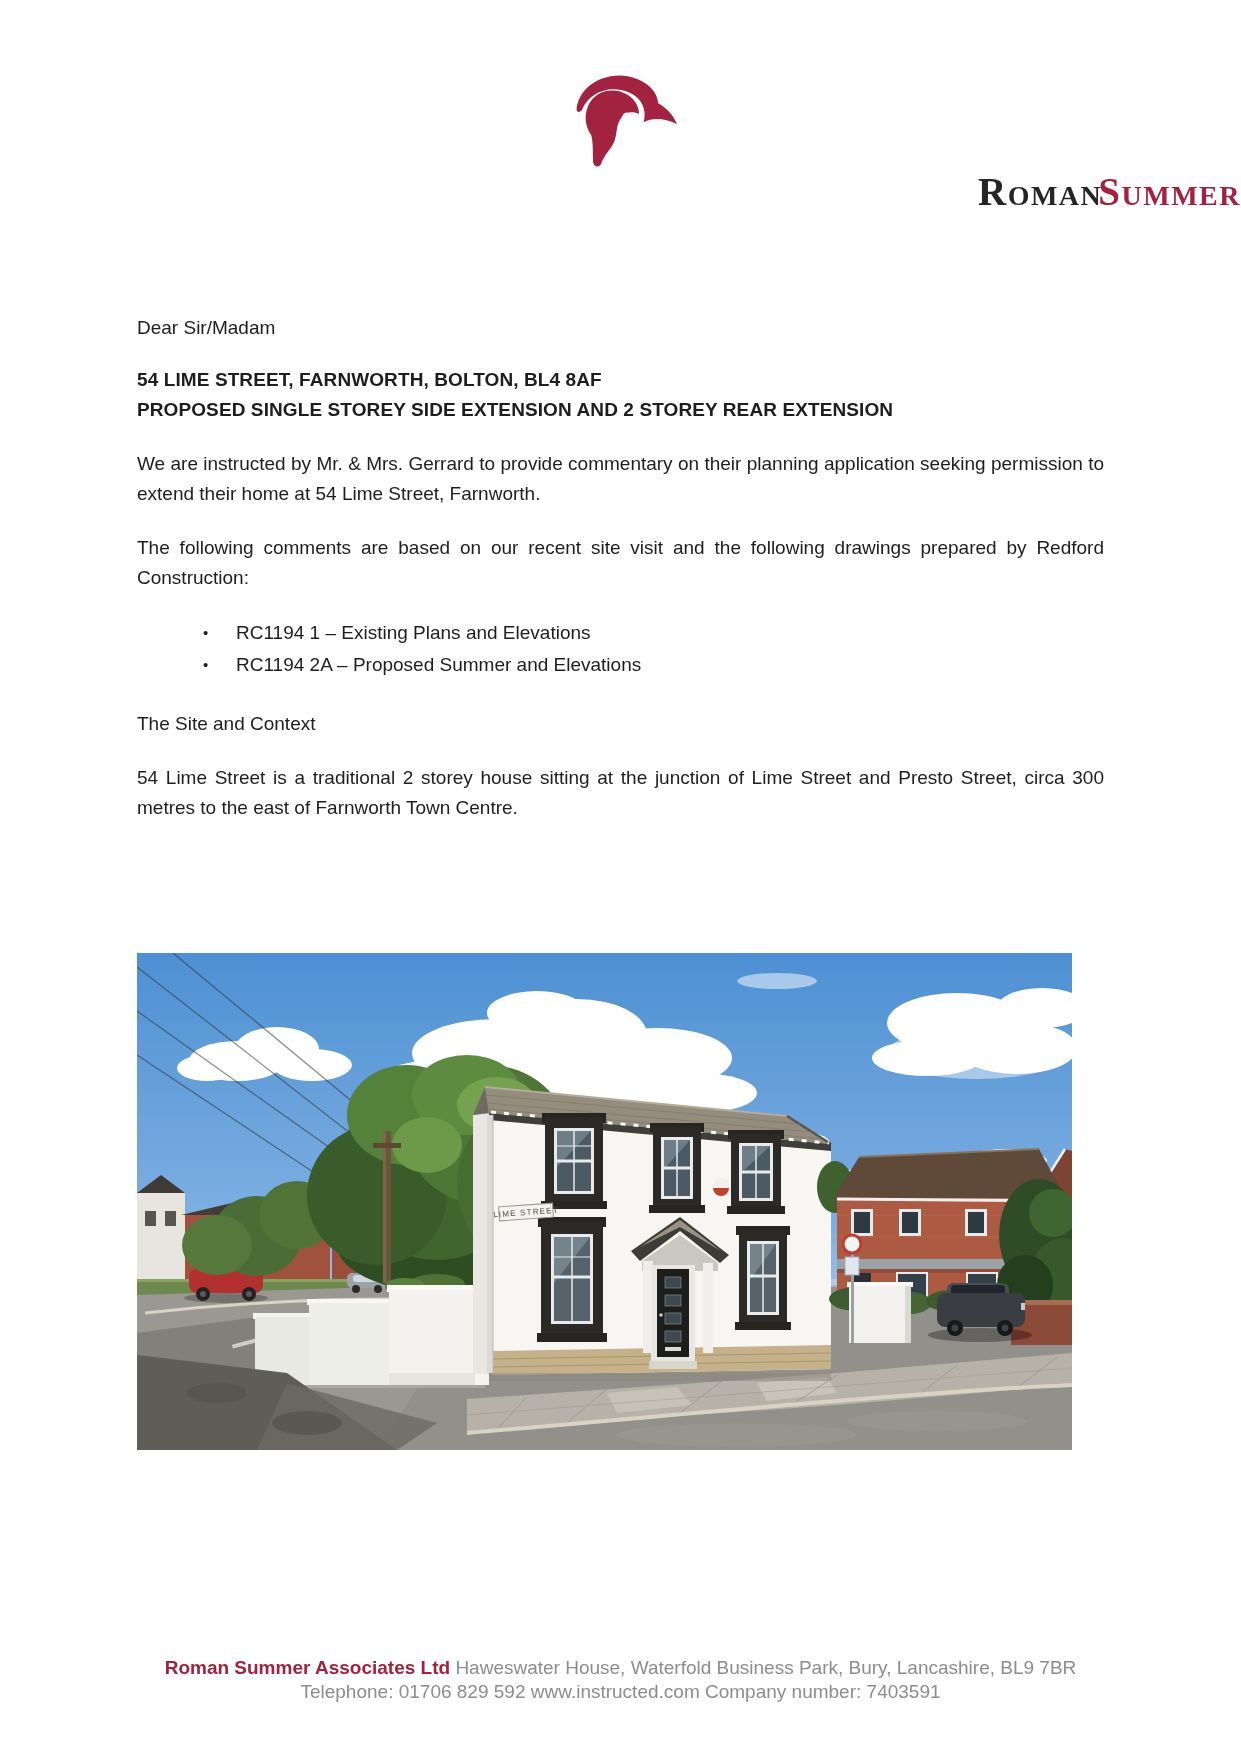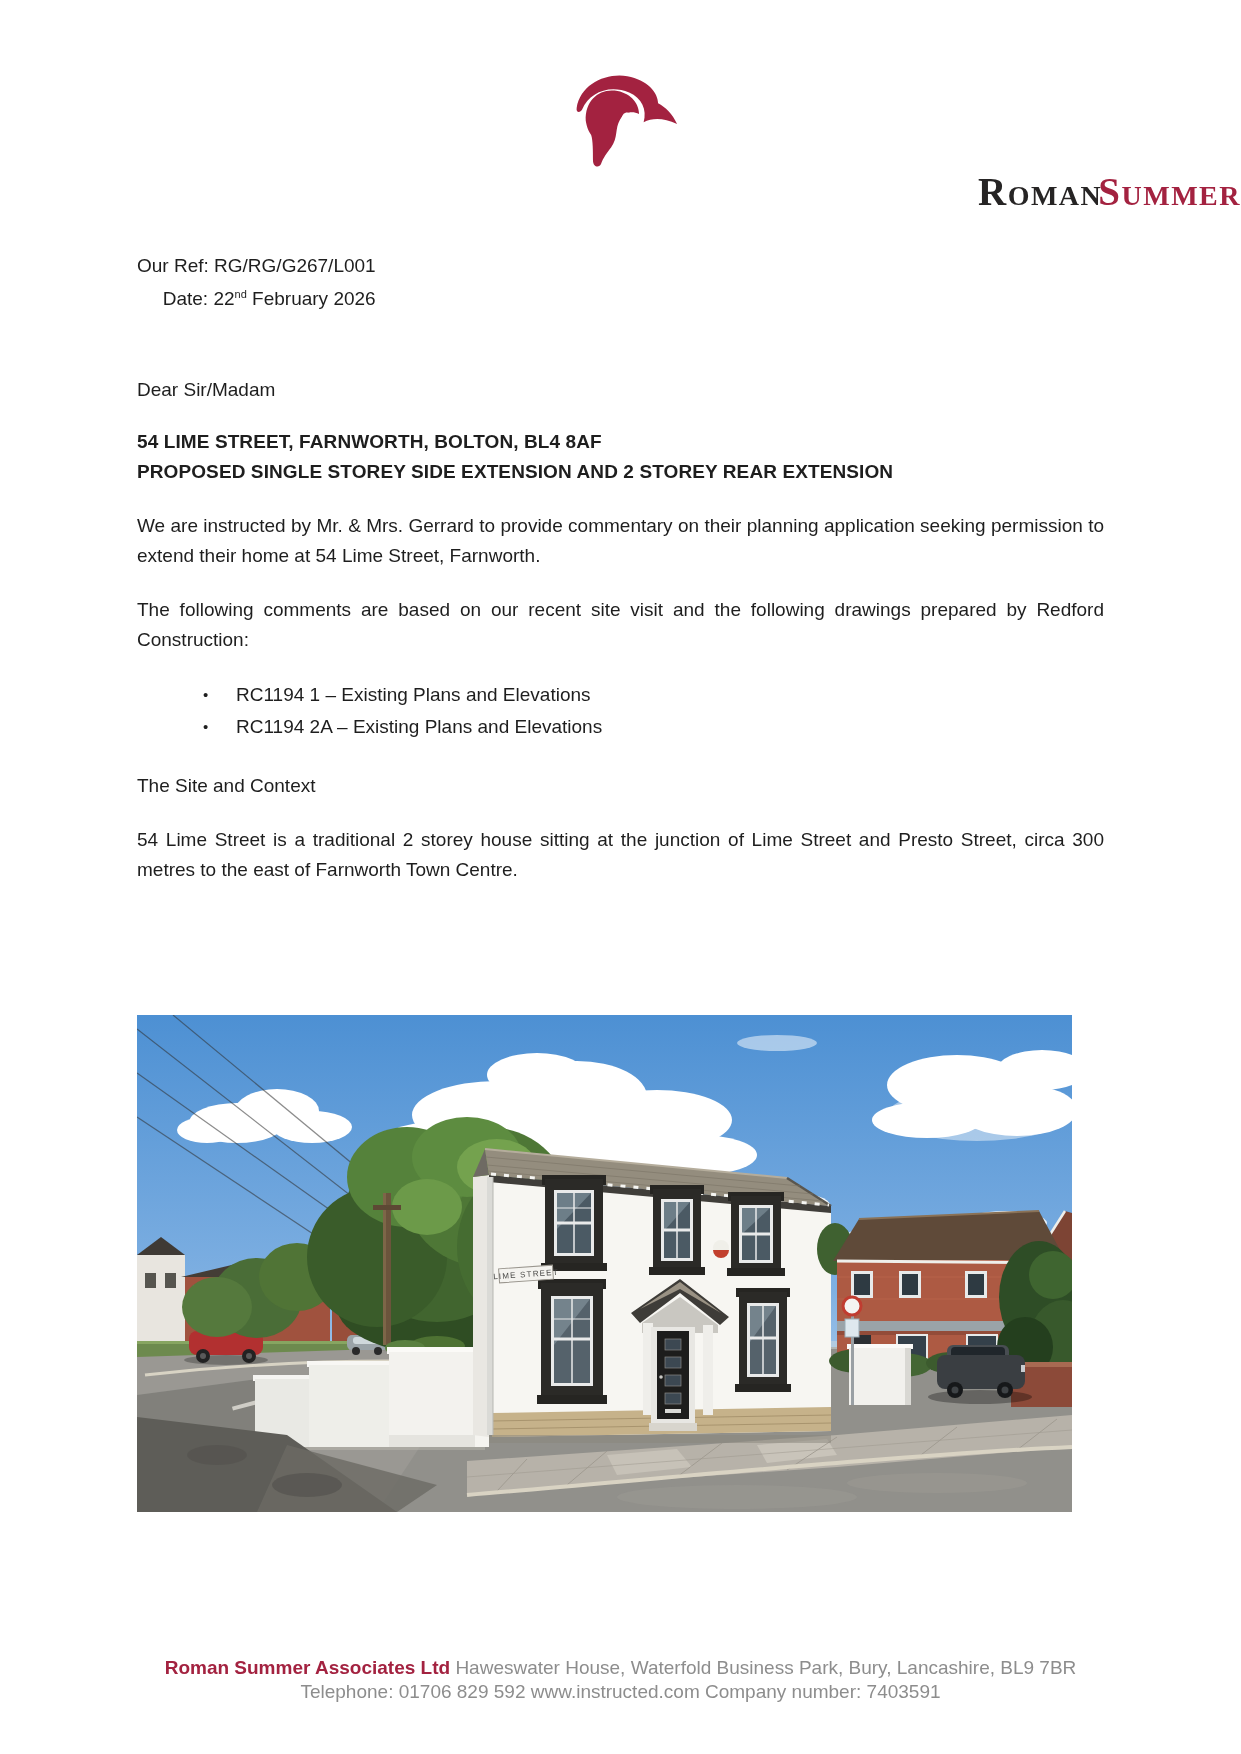--- a/index.html
+++ b/index.html
@@ -49,45 +49,41 @@
                C58,67 62,77 54,88 C50,93 45,100 43,106 C41,111 34,110 34,102 C34,92 34,80 32,74
                C28,68 27,64 26,58 Z"></path>
       <ellipse cx="73" cy="59" rx="7.5" ry="10" fill="#ffffff" transform="rotate(-14 73 59)"></ellipse>
     </svg>
     <div class="brand"><span class="brand-word brand-roman">ROMAN</span><span class="brand-word brand-summer">SUMMER</span></div>
   </div>
 
   <div class="content">
 
     <div class="addr-row">
-      <div class="ref-block">
-        <div>Our Ref: RG/RG/G267/L001</div>
-        <div><span>Date: 22</span><span class="sup">nd</span><span> February 2026</span></div>
-      </div>
     </div>
 
     <div class="salutation">Dear Sir/Madam</div>
 
     <div class="subject">
       <div>54 LIME STREET, FARNWORTH, BOLTON, BL4 8AF</div>
       <div>PROPOSED SINGLE STOREY SIDE EXTENSION AND 2 STOREY REAR EXTENSION</div>
     </div>
 
     <div class="para">We are instructed by Mr. &amp; Mrs. Gerrard to provide commentary on their planning application seeking permission to extend their home at 54 Lime Street, Farnworth.</div>
 
     <div class="para">The following comments are based on our recent site visit and the following drawings prepared by Redford Construction:</div>
 
     <div class="bullets">
       <div class="bullet">
         <span class="dot">•</span>
         <span>RC1194 1 – Existing Plans and Elevations</span>
       </div>
       <div class="bullet">
         <span class="dot">•</span>
-        <span>RC1194 2A – Existing Plans and Elevations</span>
+        <span>RC1194 2A – Proposed Summer and Elevations</span>
       </div>
     </div>
 
     <div class="section-heading">The Site and Context</div>
 
     <div class="para">54 Lime Street is a traditional 2 storey house sitting at the junction of Lime Street and Presto Street, circa 300 metres to the east of Farnworth Town Centre.</div>
 
     <div class="photo-figure" role="img" aria-label="Street-level photo of 54 Lime Street: a white two-storey house with black window surrounds at a road junction, trees and a white boundary wall to the left, red-brick houses and a parked dark SUV to the right, under a blue sky with clouds">
       <svg width="935" height="497" viewBox="0 0 935 497">
         <defs>

